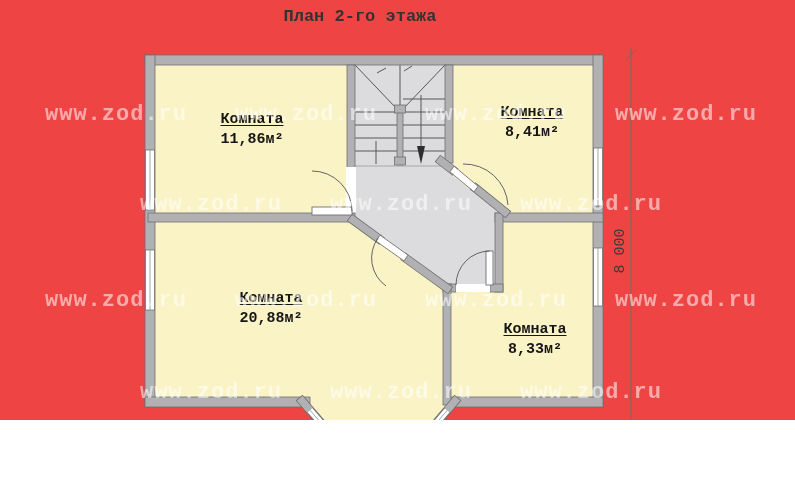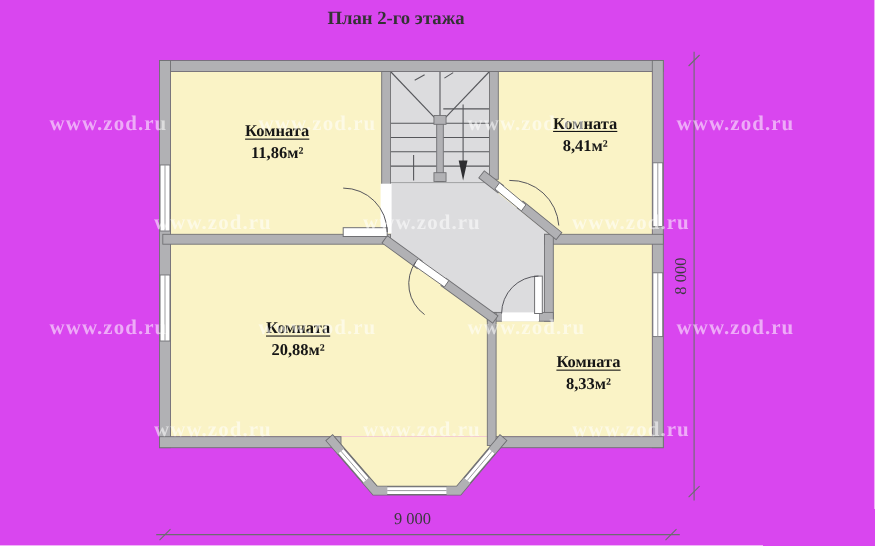--- a/index.html
+++ b/index.html
@@ -1,17 +1,17 @@
 <!DOCTYPE html>
 <html style="--room-fill: #faf3c6; --hall-fill: #dcdcde; --wall-fill: #b1b1b4; --wall-edge: #6f6f72;"><head>
 <meta charset="utf-8">
 <style>
   html,body{margin:0;padding:0;background:#fff;}
-  .canvas{position:relative;width:795px;height:496px;background:#d946ef;overflow:hidden;
-          font-family:Liberation Serif, serif;color:#222;}
+  .canvas{position:relative;width:795px;height:420px;background:#ef4444;overflow:hidden;
+          font-family:Liberation Mono, monospace;color:#222;}
   svg{position:absolute;left:0;top:0;}
   .fill-room{fill:var(--room-fill);}
   .fill-hall{fill:var(--hall-fill);}
   .wall{fill:var(--wall-fill);stroke:var(--wall-edge);stroke-width:.8;}
   .wline-o{stroke:var(--wall-edge);stroke-width:9;fill:none;stroke-linecap:square;}
   .wline-i{stroke:var(--wall-fill);stroke-width:7.4;fill:none;stroke-linecap:square;}
   .win{fill:#fff;stroke:var(--wall-edge);stroke-width:.8;}
   .win-o{stroke:var(--wall-edge);stroke-width:8;fill:none;stroke-linecap:butt;}
   .win-i{stroke:#ffffff;stroke-width:6.2;fill:none;stroke-linecap:butt;}
   .winline{stroke:#9b9b9e;stroke-width:.9;fill:none;}
@@ -24,21 +24,21 @@
 
   .page-title{position:absolute;left:360px;top:7px;transform:translateX(-50%);
               font-size:17px;font-weight:600;color:#333;white-space:nowrap;}
   .room-label{position:absolute;transform:translateX(-50%);text-align:center;
               color:#161616;white-space:nowrap;line-height:20px;}
   .room-name{font-size:15px;font-weight:700;text-decoration:underline;text-underline-offset:2px;}
   .room-area{font-size:15px;font-weight:700;}
   .dim-label{position:absolute;font-size:15px;color:#3a3a3d;white-space:nowrap;}
   .dim-label.h{left:375px;top:473px;transform:translate(-50%,-50%);}
   .dim-label.v{left:620px;top:251px;transform:translate(-50%,-50%) rotate(-90deg);}
-  .wm{position:absolute;color:rgba(255,255,255,0.55);font-size:19px;font-weight:600;
+  .wm{position:absolute;color:rgba(255,255,255,0.55);font-size:22px;font-weight:600;
       letter-spacing:1px;white-space:nowrap;pointer-events:none;}
 </style>
 </head>
 <body>
 
 <div class="canvas">
 
   <svg width="795" height="496" viewBox="0 0 795 496">
 
     <g>

